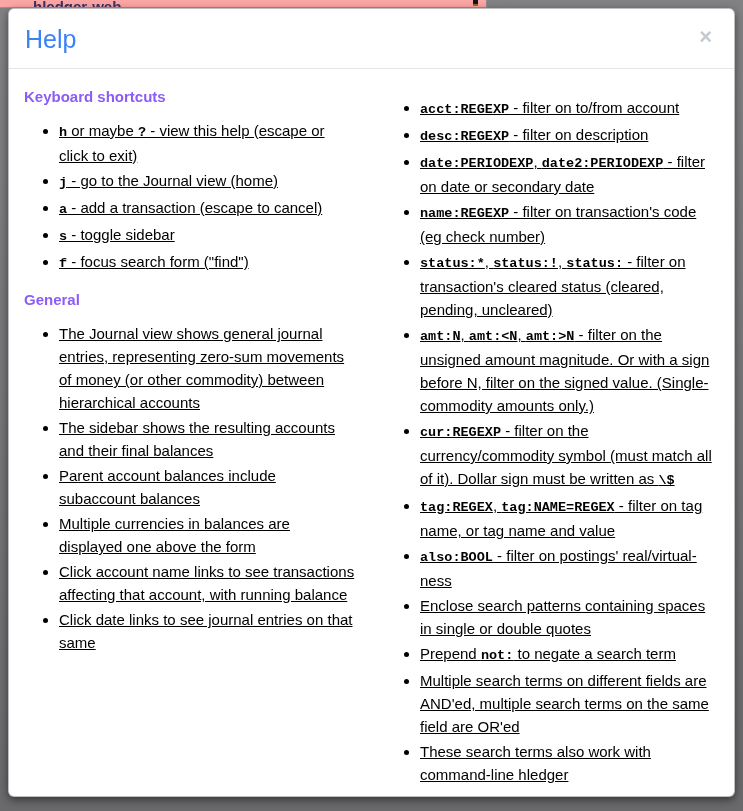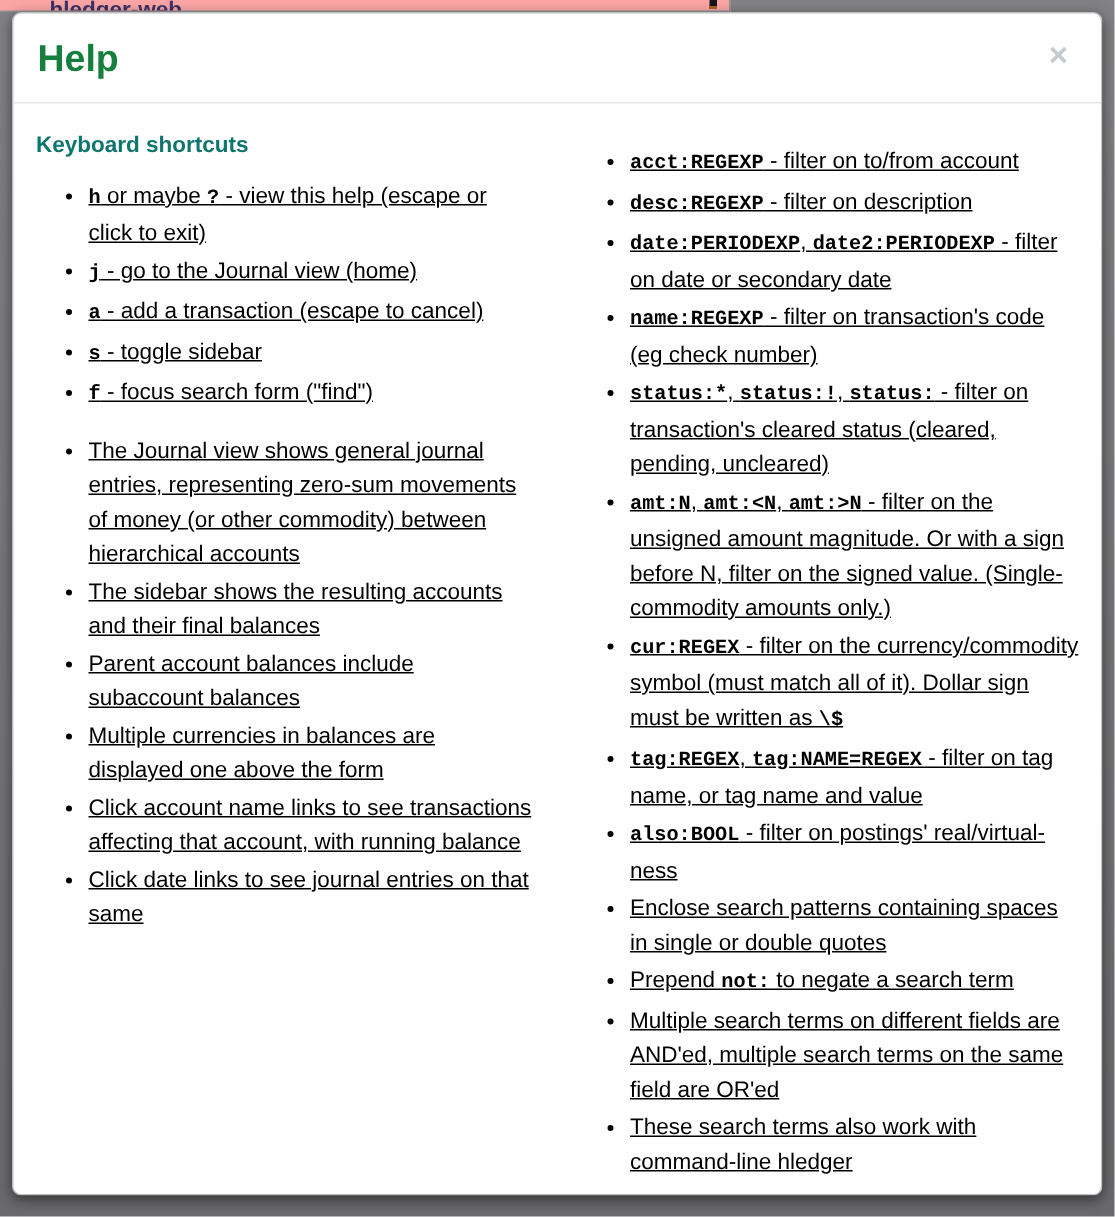--- a/index.html
+++ b/index.html
@@ -23,31 +23,31 @@
     position:absolute; left:473px; top:0; width:5px; height:4px;
     background:#15151f; border-bottom:2px solid #a7601e;
   }
   
   .modal {
     position:absolute; left:8px; top:8px; width:727px; height:789px;
     box-sizing:border-box; background:#ffffff; border:1px solid rgba(0,0,0,.25);
     border-radius:6px; box-shadow:0 3px 9px rgba(0,0,0,.5); overflow:hidden;
   }
   .modal-header { padding:13px 16px 12px; border-bottom:1px solid #e5e5e5; }
-  .modal-title { margin:0; font-size:25px; font-weight:700; line-height:34px; color:#15803d; }
+  .modal-title { margin:0; font-size:25px; font-weight:400; line-height:34px; color:#3b82f6; }
   .close {
     float:right; font-size:22px; font-weight:700; line-height:22px;
     color:#c3cad0; cursor:pointer; margin-top:3px; border:0; background:none;
     font-family:"Liberation Sans","DejaVu Sans",sans-serif;
   }
   .modal-body { padding:15px 15px 18px; display:flex; }
   .col-left  { width:331px; flex:none; }
   .col-right { flex:1; padding-left:30px; min-width:0; }
   .help-section + .help-section { margin-top:14px; }
-  .section-heading { font-size:15px; font-weight:700; color:#0f766e; line-height:21px; margin:2px 0 0; }
+  .section-heading { font-size:15px; font-weight:700; color:#8b5cf6; line-height:21px; margin:2px 0 0; }
   ul.help-list { margin:12px 0 10px; padding:0 0 0 35px; list-style:disc outside; }
   ul.help-list li { font-size:15px; line-height:23px; margin-bottom:2px; color:#000;text-decoration:underline; }
   code.term {
     font-family:"Liberation Mono","DejaVu Sans Mono",monospace;
     font-weight:700; font-size:13.5px; color:#000;
   }
 </style>
 </head>
 <body>
 
@@ -69,40 +69,41 @@
           <div class="section-heading">Keyboard shortcuts</div>
           <ul class="help-list">
             <li><code class="term">h</code> or maybe <code class="term">?</code> - view this help (escape or click to exit)</li>
             <li><code class="term">j</code> - go to the Journal view (home)</li>
             <li><code class="term">a</code> - add a transaction (escape to cancel)</li>
             <li><code class="term">s</code> - toggle sidebar</li>
             <li><code class="term">f</code> - focus search form ("find")</li>
           </ul>
         </div>
         <div class="help-section">
+          <div class="section-heading">General</div>
           <ul class="help-list">
             <li>The Journal view shows general journal entries, representing zero-sum movements of money (or other commodity) between hierarchical accounts</li>
             <li>The sidebar shows the resulting accounts and their final balances</li>
             <li>Parent account balances include subaccount balances</li>
             <li>Multiple currencies in balances are displayed one above the form</li>
             <li>Click account name links to see transactions affecting that account, with running balance</li>
             <li>Click date links to see journal entries on that same</li>
           </ul>
         </div>
       </div>
     <div class="col-right">
         <div class="help-section">
           <ul class="help-list">
             <li><code class="term">acct:REGEXP</code> - filter on to/from account</li>
             <li><code class="term">desc:REGEXP</code> - filter on description</li>
             <li><code class="term">date:PERIODEXP</code>, <code class="term">date2:PERIODEXP</code> - filter on date or secondary date</li>
             <li><code class="term">name:REGEXP</code> - filter on transaction's code (eg check number)</li>
             <li><code class="term">status:*</code>, <code class="term">status:!</code>, <code class="term">status:</code> - filter on transaction's cleared status (cleared, pending, uncleared)</li>
             <li><code class="term">amt:N</code>, <code class="term">amt:&lt;N</code>, <code class="term">amt:&gt;N</code> - filter on the unsigned amount magnitude. Or with a sign before N, filter on the signed value. (Single-commodity amounts only.)</li>
-            <li><code class="term">cur:REGEX</code> - filter on the currency/commodity symbol (must match all of it). Dollar sign must be written as <code class="term">\$</code></li>
+            <li><code class="term">cur:REGEXP</code> - filter on the currency/commodity symbol (must match all of it). Dollar sign must be written as <code class="term">\$</code></li>
             <li><code class="term">tag:REGEX</code>, <code class="term">tag:NAME=REGEX</code> - filter on tag name, or tag name and value</li>
             <li><code class="term">also:BOOL</code> - filter on postings' real/virtual-ness</li>
             <li>Enclose search patterns containing spaces in single or double quotes</li>
             <li>Prepend <code class="term">not:</code> to negate a search term</li>
             <li>Multiple search terms on different fields are AND'ed, multiple search terms on the same field are OR'ed</li>
             <li>These search terms also work with command-line hledger</li>
           </ul>
         </div>
       </div>
   </div>

